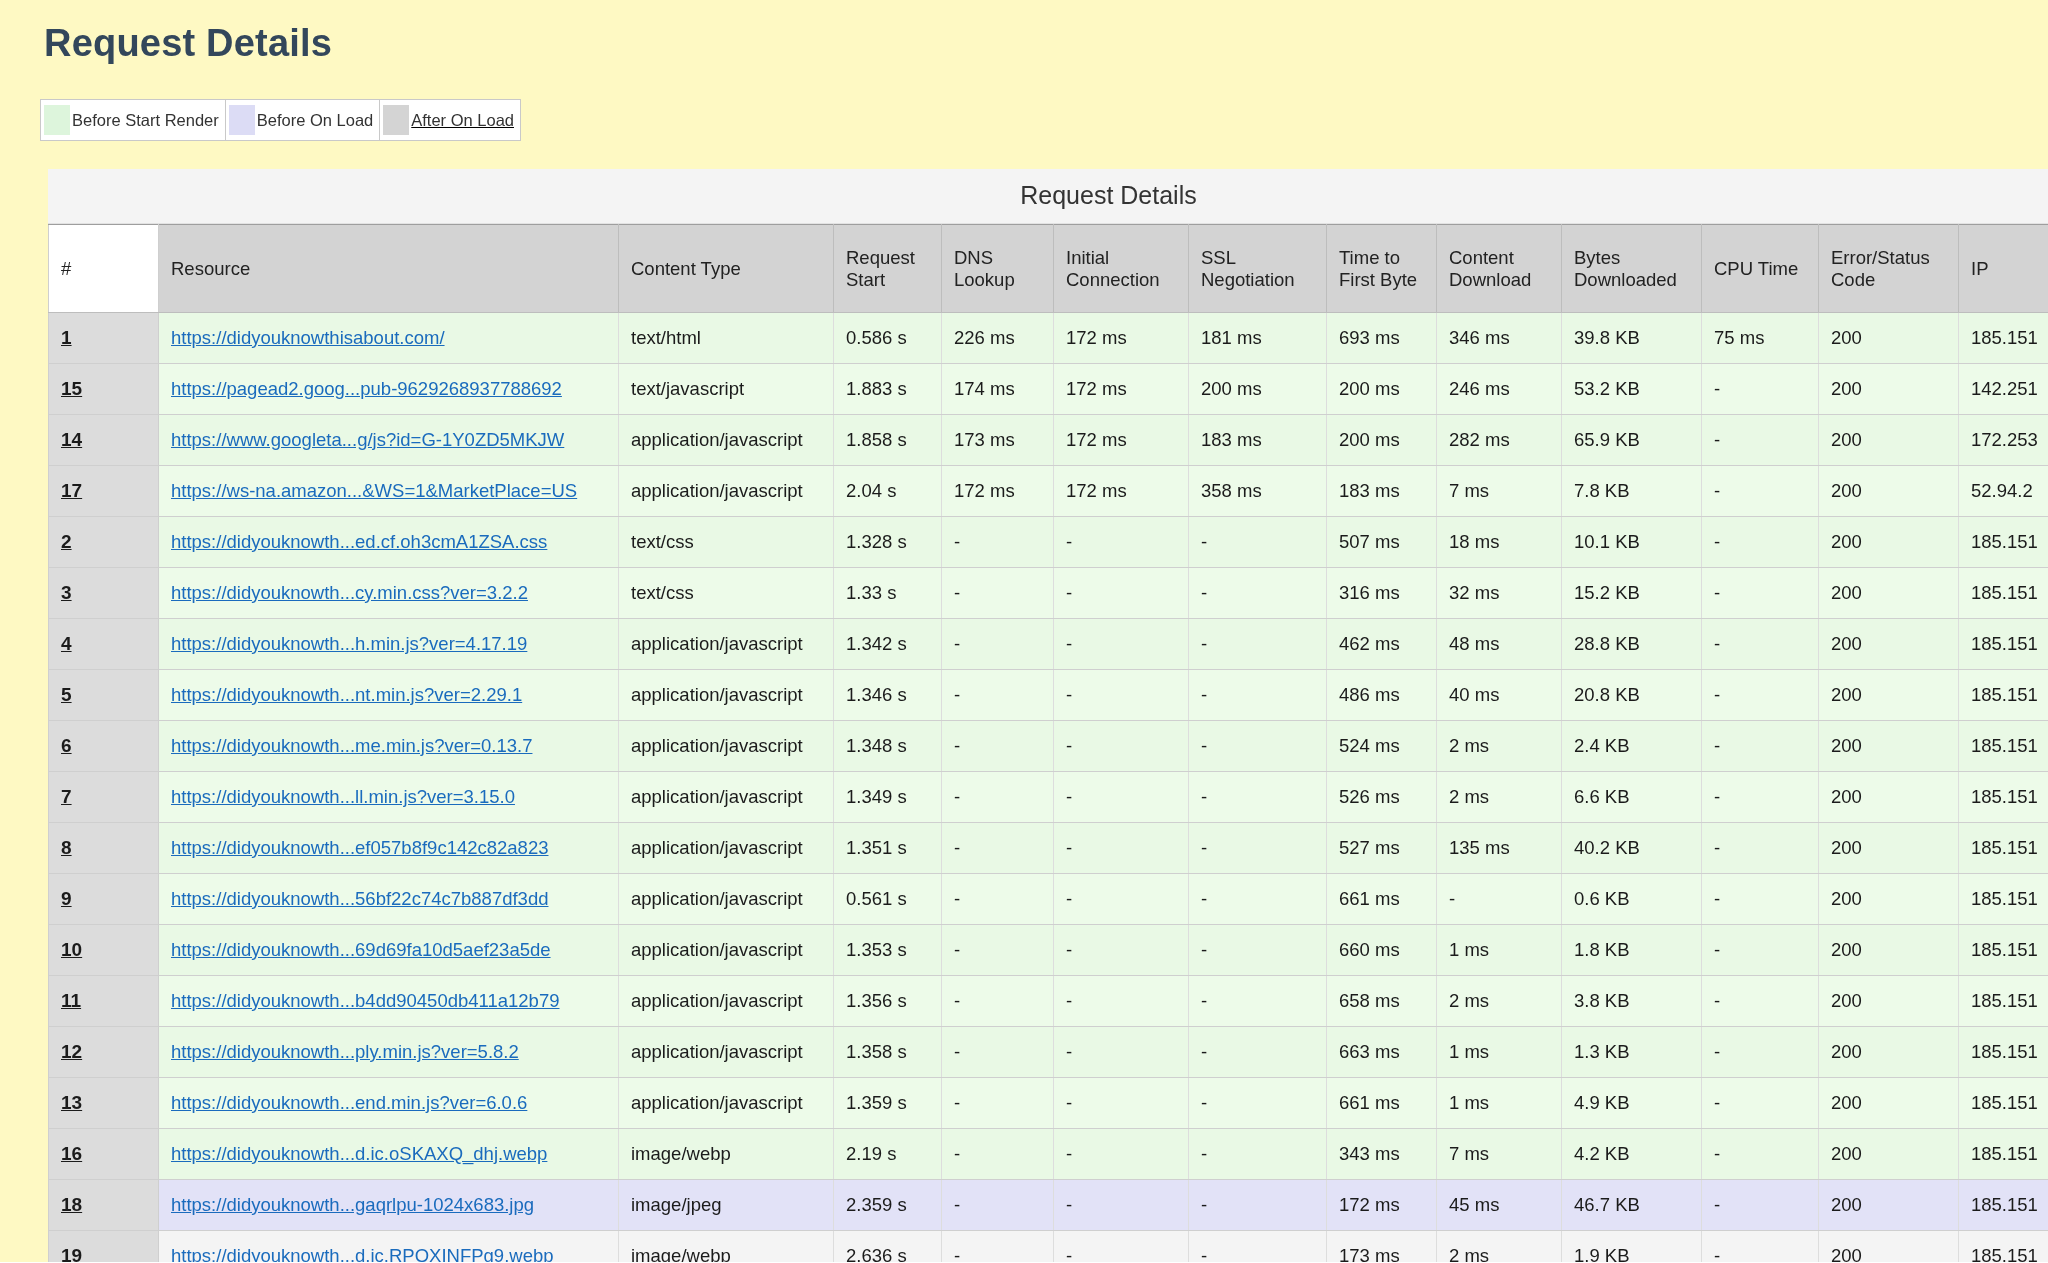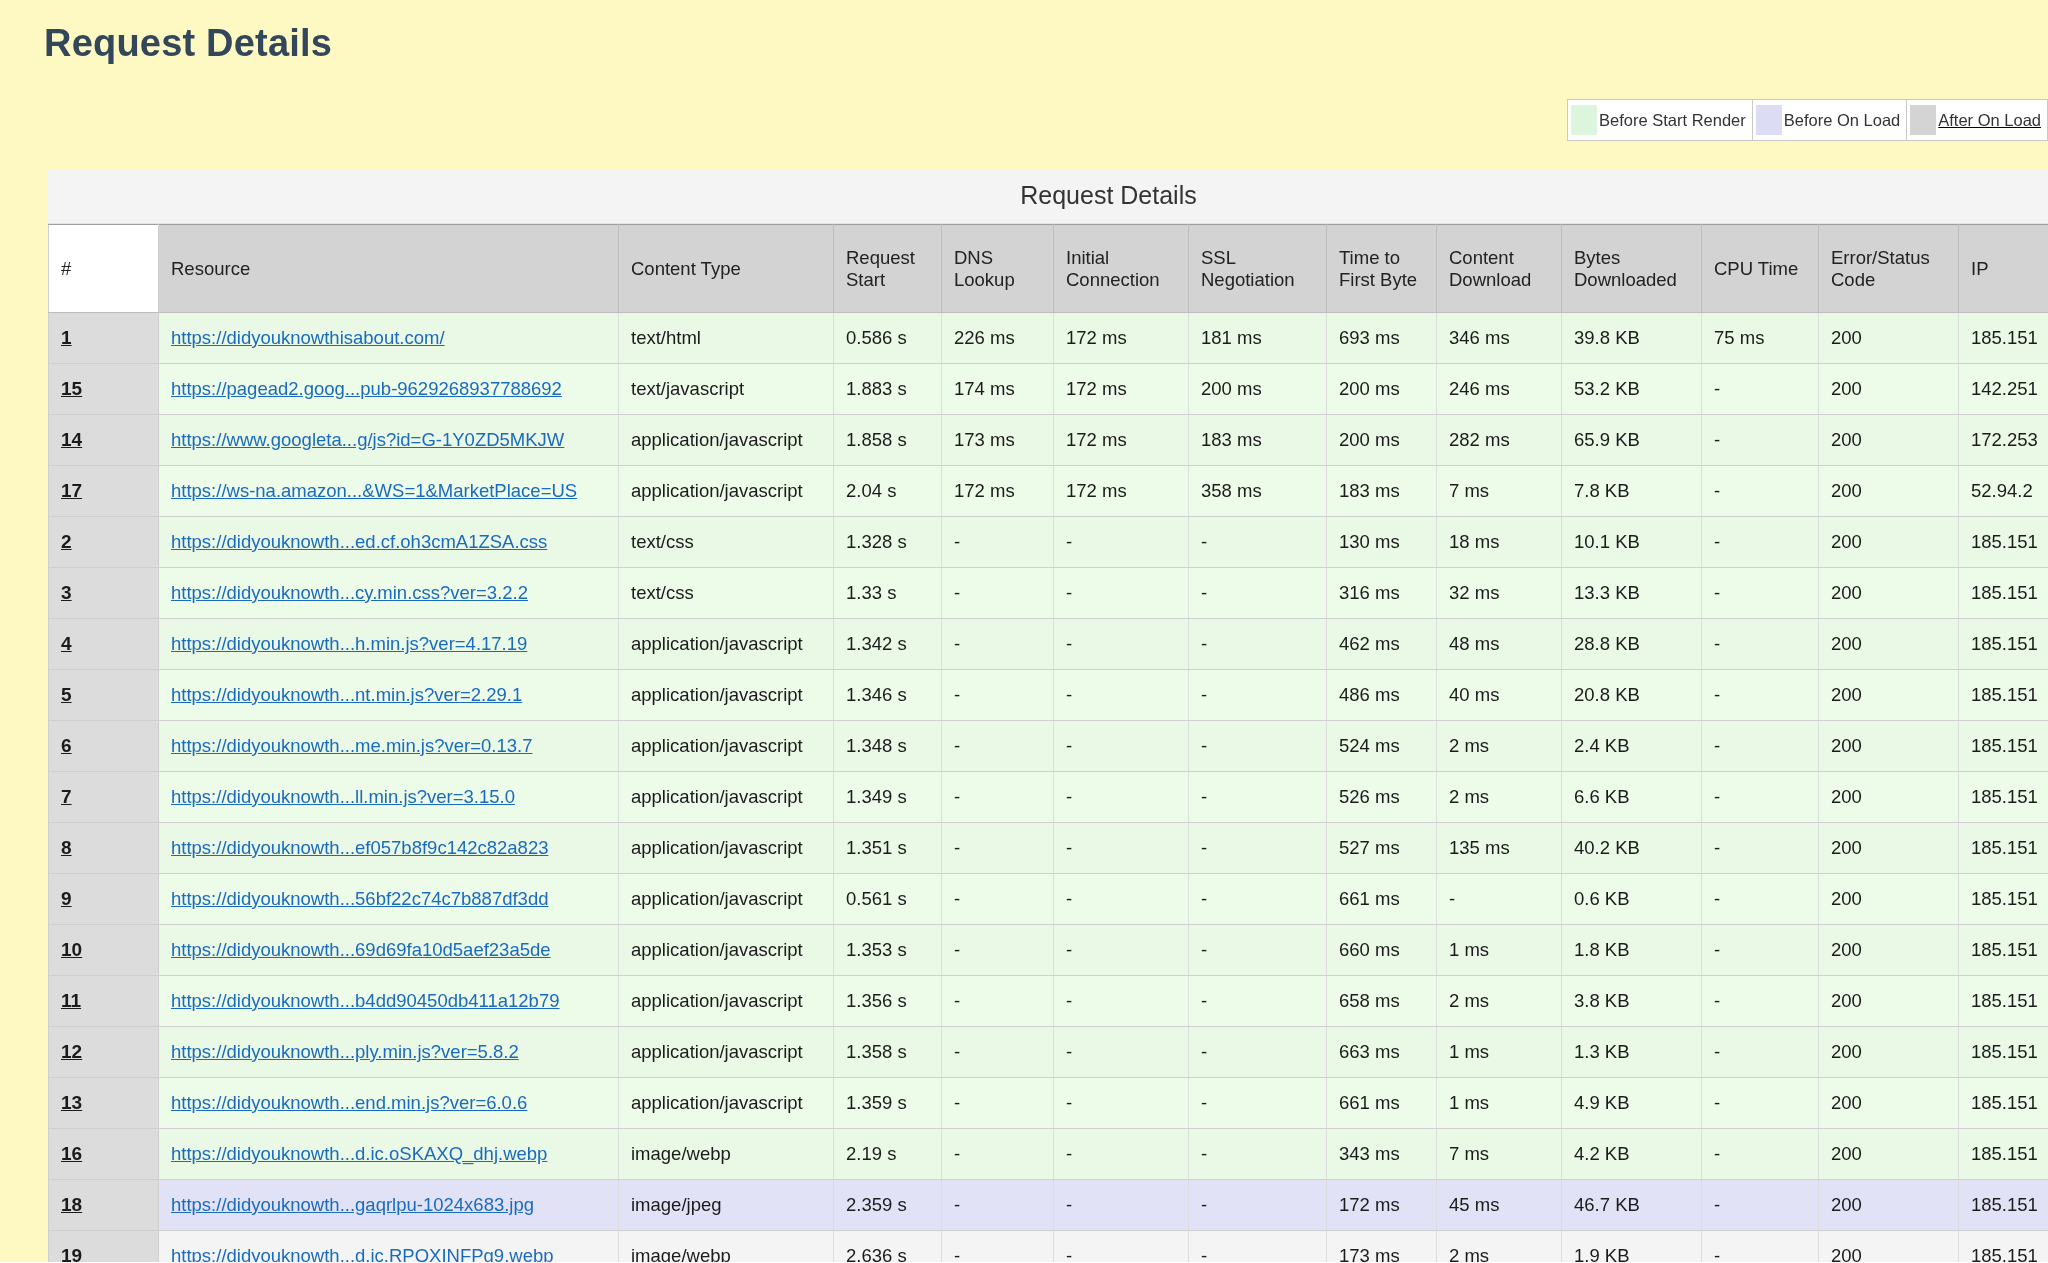--- a/index.html
+++ b/index.html
@@ -28,21 +28,21 @@
     margin: 0;
     padding: 22px 0 0 44px;
     letter-spacing: 0.2px;
   }
 
   
   .legend-wrap {
     width: 2008px;
     margin: 34px 0 0 40px;
     display: flex;
-    justify-content: flex-end;
+    justify-content: flex-start;
   }
   .legend {
     display: flex;
     align-items: stretch;
     border: 1px solid #c9c9c9;
     background: #ffffff;
     height: 42px;
   }
   .legend-item {
     display: flex;
@@ -278,38 +278,38 @@
             <td>52.94.2</td>
           </tr>
           <tr class="tint-green-a">
             <td class="num"><a href="#">2</a></td>
             <td class="res"><a href="#">https://didyouknowth...ed.cf.oh3cmA1ZSA.css</a></td>
             <td>text/css</td>
             <td>1.328 s</td>
             <td>-</td>
             <td>-</td>
             <td>-</td>
-            <td>130 ms</td>
+            <td>507 ms</td>
             <td>18 ms</td>
             <td>10.1 KB</td>
             <td>-</td>
             <td>200</td>
             <td>185.151</td>
           </tr>
           <tr class="tint-green-b">
             <td class="num"><a href="#">3</a></td>
             <td class="res"><a href="#">https://didyouknowth...cy.min.css?ver=3.2.2</a></td>
             <td>text/css</td>
             <td>1.33 s</td>
             <td>-</td>
             <td>-</td>
             <td>-</td>
             <td>316 ms</td>
             <td>32 ms</td>
-            <td>13.3 KB</td>
+            <td>15.2 KB</td>
             <td>-</td>
             <td>200</td>
             <td>185.151</td>
           </tr>
           <tr class="tint-green-a">
             <td class="num"><a href="#">4</a></td>
             <td class="res"><a href="#">https://didyouknowth...h.min.js?ver=4.17.19</a></td>
             <td>application/javascript</td>
             <td>1.342 s</td>
             <td>-</td>

